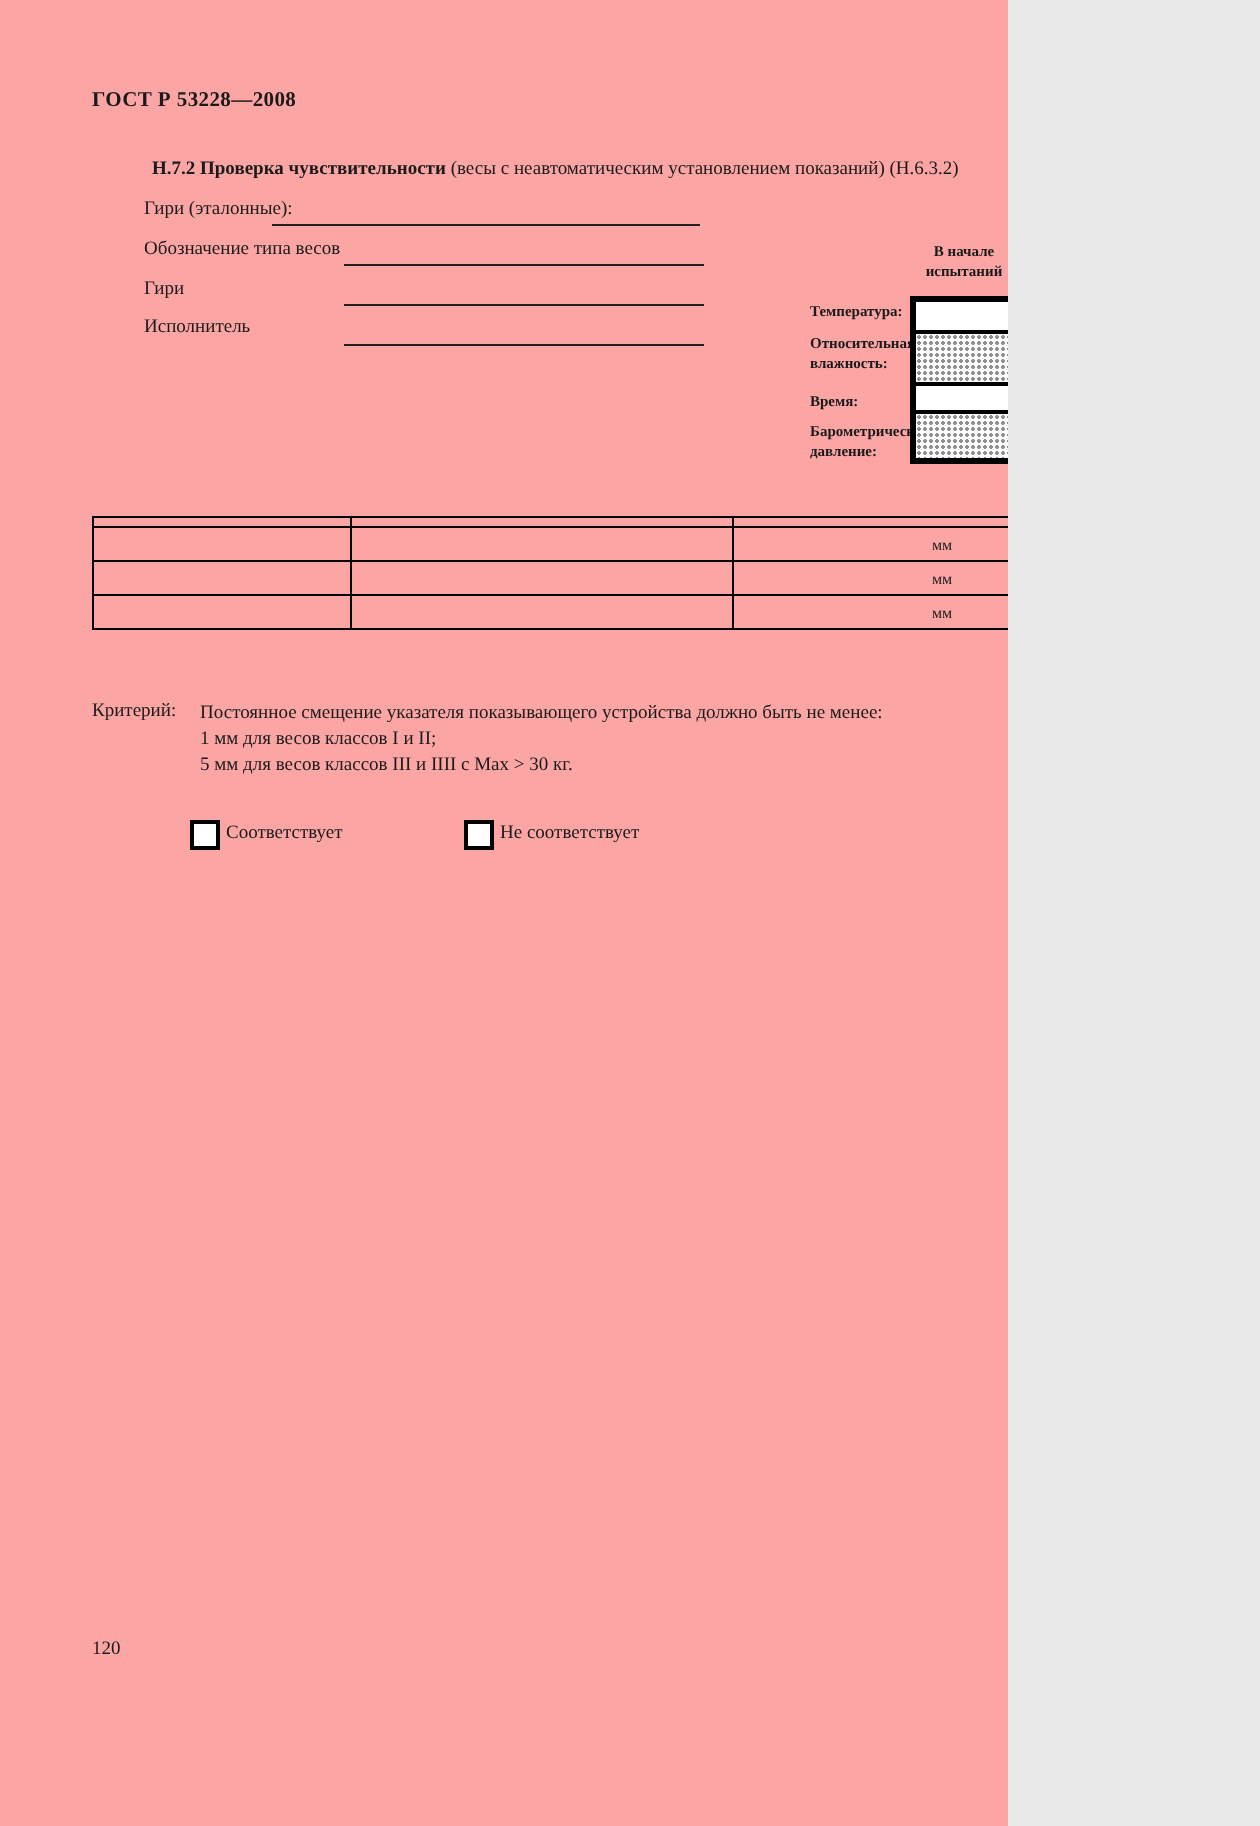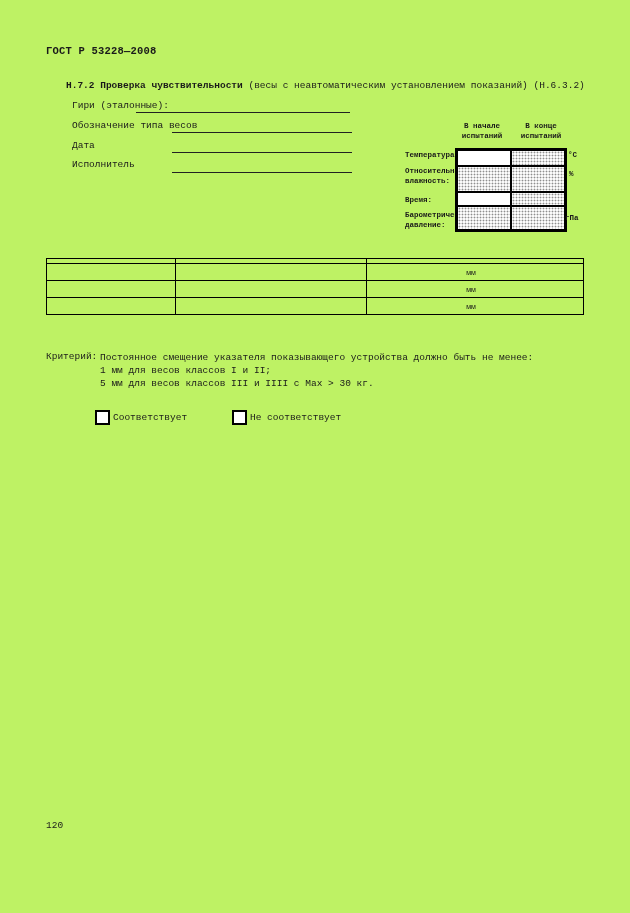--- a/index.html
+++ b/index.html
@@ -1,28 +1,28 @@
 <!DOCTYPE html>
 <html><head>
 <meta charset="utf-8">
 <style>
   html, body { margin: 0; padding: 0; background: #e9e9e9; }
   .page {
     position: relative;
-    width: 630px; height: 913px;
-    background: #bef264;
-    font-family: Liberation Mono, monospace;
+    width: 504px; height: 913px;
+    background: #fca5a5;
+    font-family: Liberation Serif, serif;
     color: #1a1a1a;
     overflow: hidden;
   }
   .abs { position: absolute; }
   .bold { font-weight: bold; }
 
   .std-header { left: 46px; top: 45px; font-size: 10.5px; font-weight: bold; letter-spacing: 0.2px; }
-  .section-heading { left: 66px; top: 80px; font-size: 9.5px; white-space: nowrap; }
+  .section-heading { left: 76px; top: 80px; font-size: 9.5px; white-space: nowrap; }
 
   .field-label { font-size: 9.5px; white-space: nowrap; margin-left: 26px; }
   .write-line { border-bottom: 1px solid #222; height: 1px; }
 
   
   .env-col-header { font-size: 7.5px; font-weight: bold; text-align: center; line-height: 10px; }
   .env-row-label  { font-size: 7.5px; font-weight: bold; line-height: 9.5px; width: 82px; margin-left: 33px; }
   .env-unit       { font-size: 7.5px; font-weight: bold; }
   .env-grid {
     left: 455px; top: 148px;
@@ -81,21 +81,21 @@
   <div class="abs section-heading">
     <span class="bold">Н.7.2 Проверка чувствительности</span><span> (весы с неавтоматическим установлением показаний) (Н.6.3.2)</span>
   </div>
 
   <div class="abs field-label" style="left:46px;top:100px">Гири  (эталонные):</div>
   <div class="abs write-line" style="left:136px;top:111px;width:214px"></div>
 
   <div class="abs field-label" style="left:46px;top:120px">Обозначение типа весов</div>
   <div class="abs write-line" style="left:172px;top:131px;width:180px"></div>
 
-  <div class="abs field-label" style="left:46px;top:140px">Дата</div>
+  <div class="abs field-label" style="left:46px;top:140px">Гири</div>
   <div class="abs write-line" style="left:172px;top:151px;width:180px"></div>
 
   <div class="abs field-label" style="left:46px;top:159px">Исполнитель</div>
   <div class="abs write-line" style="left:172px;top:171px;width:180px"></div>
 
   <div class="abs env-col-header" style="left:452px;top:121px;width:60px">В начале испытаний</div>
   <div class="abs env-col-header" style="left:513px;top:121px;width:56px">В конце испытаний</div>
 
   <div class="abs env-row-label" style="left:372px;top:151px">Температура:</div>
   <div class="abs env-row-label" style="left:372px;top:167px">Относительная влажность:</div>

